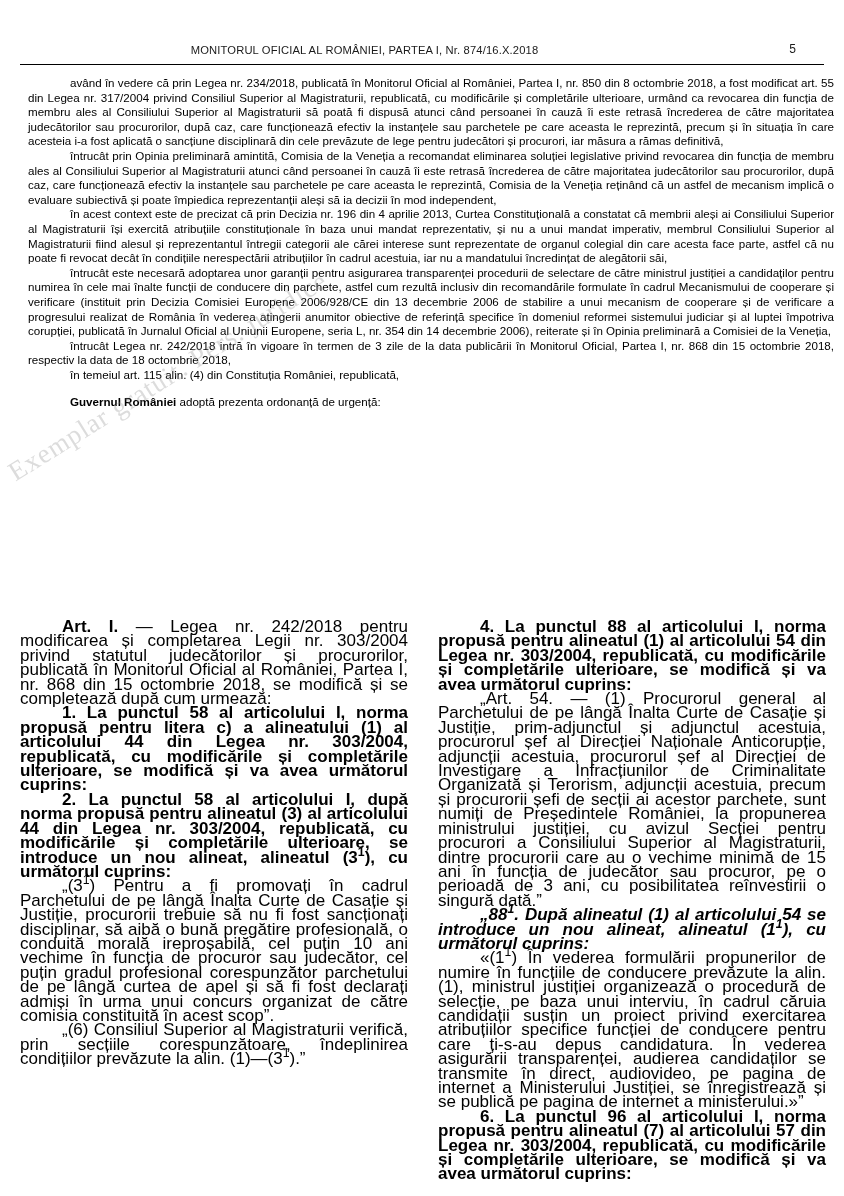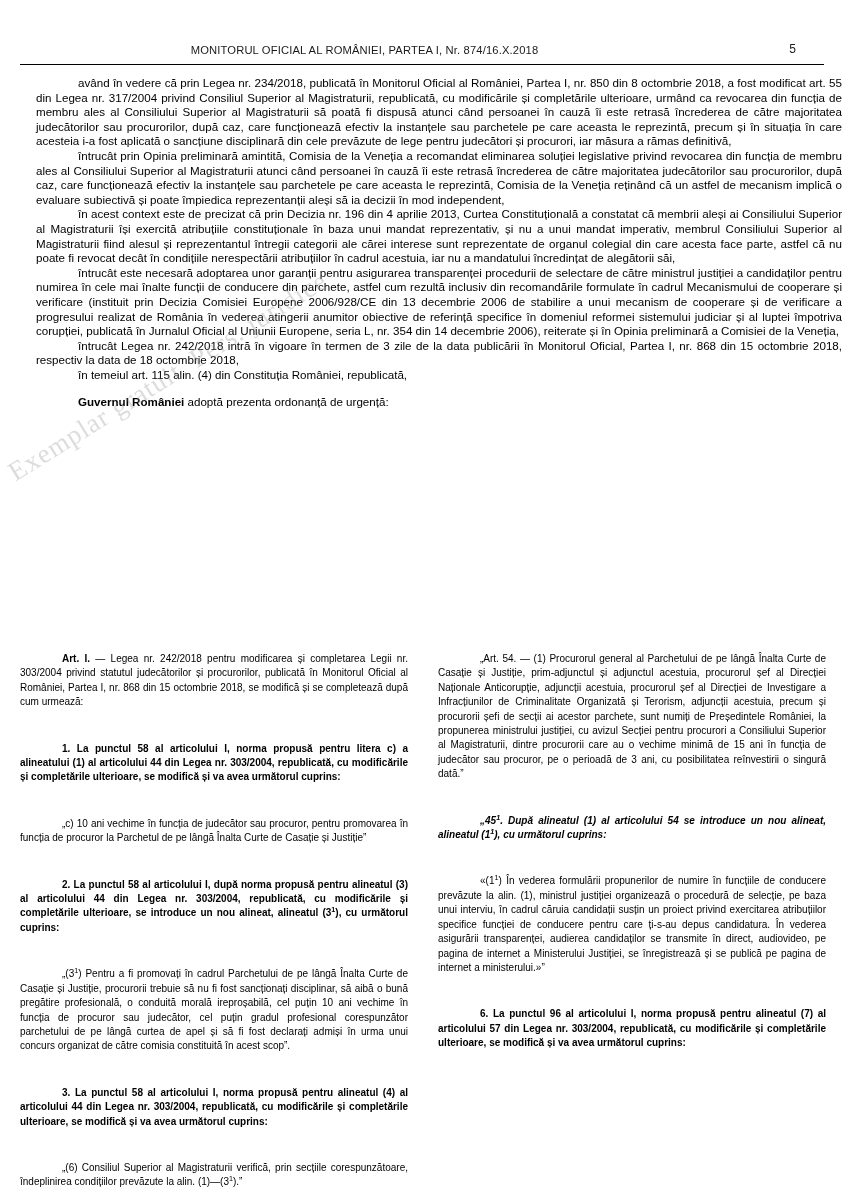--- a/index.html
+++ b/index.html
@@ -37,21 +37,21 @@
     position: absolute;
     top: 64px;
     left: 20px;
     width: 804px;
     height: 1px;
     background: #000000;
   }
   .single-col {
     position: absolute;
     top: 76px;
-    left: 36px;
+    left: 28px;
     width: 806px;
   }
   p {
     margin: 0;
     font-size: 11.6px;
     line-height: 14.6px;
     text-align: justify;
     text-justify: inter-word;
   }
   p.ind {
@@ -74,23 +74,22 @@
     height: 560px;
   }
   .col {
     position: absolute;
     top: 0;
     width: 388px;
   }
   .col.left { left: 0; }
   .col.right { left: 418px; }
   .col p {
-    font-size: 10px;
+    font-size: 17px;
     line-height: 14.4px;
-    margin-top: 32px;
   }
   .b { font-weight: bold; }
   .bi { font-weight: bold; font-style: italic; }
   .watermark {
     position: absolute;
     left: 120px;
     top: 250px;
     width: 620px;
     height: 620px;
     pointer-events: none;
@@ -126,30 +125,29 @@
     <div class="gov-line">
       <b>Guvernul României</b><span> adoptă prezenta ordonanță de urgență:</span>
     </div>
   </div>
 
   <div class="cols">
 
     <div class="col left">
       <p class="ind"><span class="b">Art. I.</span><span> — Legea nr. 242/2018 pentru modificarea și completarea Legii nr. 303/2004 privind statutul judecătorilor și procurorilor, publicată în Monitorul Oficial al României, Partea I, nr. 868 din 15 octombrie 2018, se modifică și se completează după cum urmează:</span></p>
       <p class="ind b">1. La punctul 58 al articolului I, norma propusă pentru litera c) a alineatului (1) al articolului 44 din Legea nr. 303/2004, republicată, cu modificările și completările ulterioare, se modifică și va avea următorul cuprins:</p>
-      <p class="ind">„c) 10 ani vechime în funcția de judecător sau procuror, pentru promovarea în funcția de procuror la Parchetul de pe lângă Înalta Curte de Casație și Justiție”</p>
       <p class="ind"><span class="b">2. La punctul 58 al articolului I, după norma propusă pentru alineatul (3) al articolului 44 din Legea nr. 303/2004, republicată, cu modificările și completările ulterioare, se introduce un nou alineat, alineatul (3</span><span class="b"><sup>1</sup></span><span class="b">), cu următorul cuprins:</span></p>
       <p class="ind"><span>„(3</span><sup>1</sup><span>) Pentru a fi promovați în cadrul Parchetului de pe lângă Înalta Curte de Casație și Justiție, procurorii trebuie să nu fi fost sancționați disciplinar, să aibă o bună pregătire profesională, o conduită morală ireproșabilă, cel puțin 10 ani vechime în funcția de procuror sau judecător, cel puțin gradul profesional corespunzător parchetului de pe lângă curtea de apel și să fi fost declarați admiși în urma unui concurs organizat de către comisia constituită în acest scop”.</span></p>
-      <p class="ind b">3. La punctul 58 al articolului I, norma propusă pentru alineatul (4) al articolului 44 din Legea nr. 303/2004, republicată, cu modificările și completările ulterioare, se modifică și va avea următorul cuprins:</p>
       <p class="ind"><span>„(6) Consiliul Superior al Magistraturii verifică, prin secțiile corespunzătoare, îndeplinirea condițiilor prevăzute la alin. (1)—(3</span><sup>1</sup><span>).”</span></p>
     </div>
 
     <div class="col right">
+      <p class="ind b">4. La punctul 88 al articolului I, norma propusă pentru alineatul (1) al articolului 54 din Legea nr. 303/2004, republicată, cu modificările și completările ulterioare, se modifică și va avea următorul cuprins:</p>
       <p class="ind">„Art. 54. — (1) Procurorul general al Parchetului de pe lângă Înalta Curte de Casație și Justiție, prim-adjunctul și adjunctul acestuia, procurorul șef al Direcției Naționale Anticorupție, adjuncții acestuia, procurorul șef al Direcției de Investigare a Infracțiunilor de Criminalitate Organizată și Terorism, adjuncții acestuia, precum și procurorii șefi de secții ai acestor parchete, sunt numiți de Președintele României, la propunerea ministrului justiției, cu avizul Secției pentru procurori a Consiliului Superior al Magistraturii, dintre procurorii care au o vechime minimă de 15 ani în funcția de judecător sau procuror, pe o perioadă de 3 ani, cu posibilitatea reînvestirii o singură dată.”</p>
-      <p class="ind"><span class="bi">„45</span><span class="bi"><sup>1</sup></span><span class="bi">. După alineatul (1) al articolului 54 se introduce un nou alineat, alineatul (1</span><span class="bi"><sup>1</sup></span><span class="bi">), cu următorul cuprins:</span></p>
+      <p class="ind"><span class="bi">„88</span><span class="bi"><sup>1</sup></span><span class="bi">. După alineatul (1) al articolului 54 se introduce un nou alineat, alineatul (1</span><span class="bi"><sup>1</sup></span><span class="bi">), cu următorul cuprins:</span></p>
       <p class="ind"><span>«(1</span><sup>1</sup><span>) În vederea formulării propunerilor de numire în funcțiile de conducere prevăzute la alin. (1), ministrul justiției organizează o procedură de selecție, pe baza unui interviu, în cadrul căruia candidații susțin un proiect privind exercitarea atribuțiilor specifice funcției de conducere pentru care ți-s-au depus candidatura. În vederea asigurării transparenței, audierea candidaților se transmite în direct, audiovideo, pe pagina de internet a Ministerului Justiției, se înregistrează și se publică pe pagina de internet a ministerului.»”</span></p>
       <p class="ind b">6. La punctul 96 al articolului I, norma propusă pentru alineatul (7) al articolului 57 din Legea nr. 303/2004, republicată, cu modificările și completările ulterioare, se modifică și va avea următorul cuprins:</p>
     </div>
 
   </div>
 
   <div class="watermark">Exemplar gratuit. Pers. juridice</div>
 
 </div>
 

